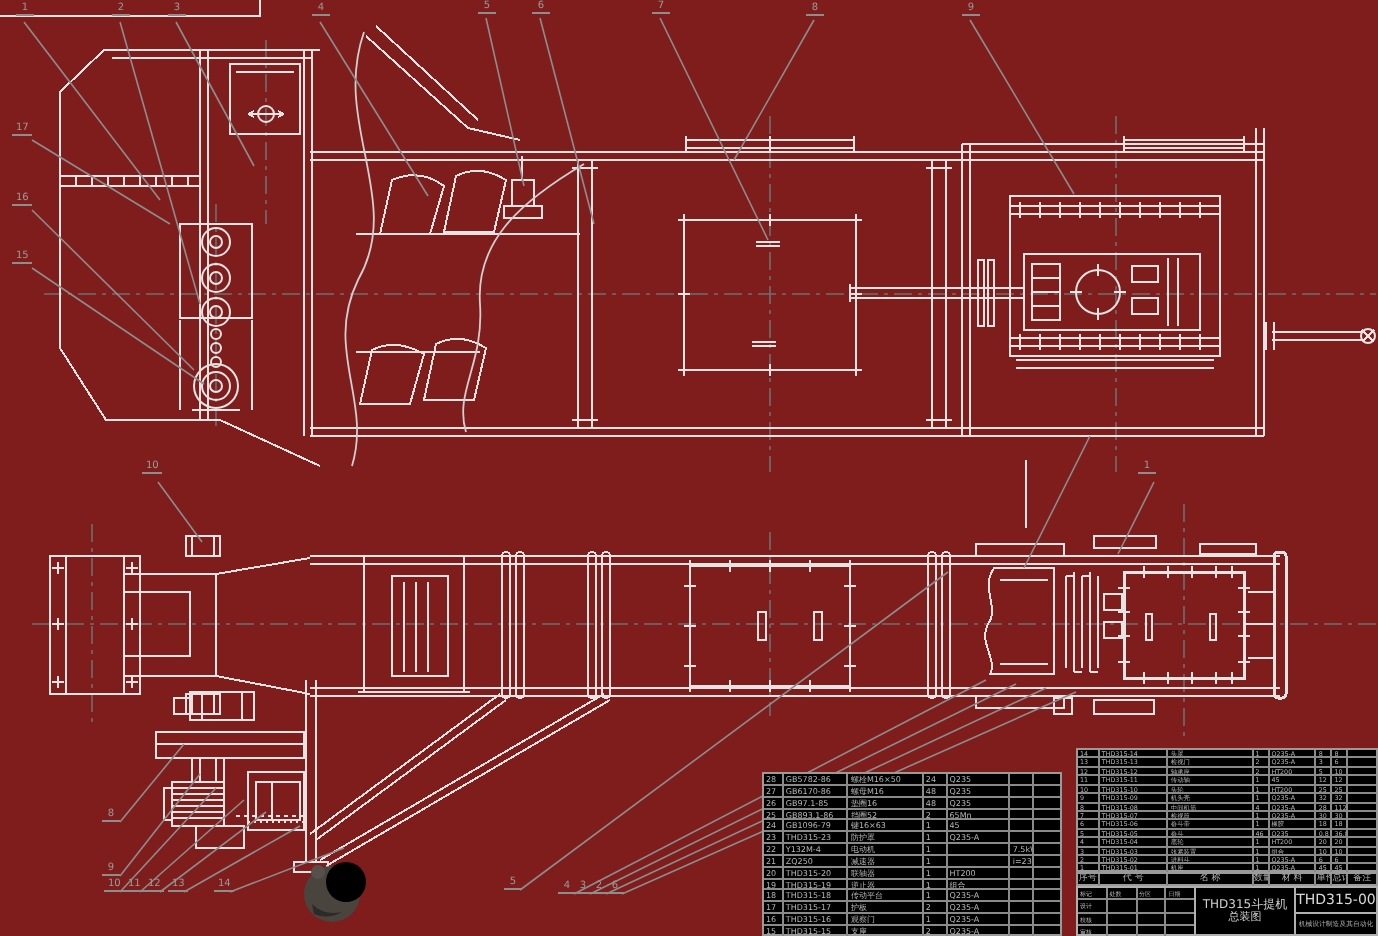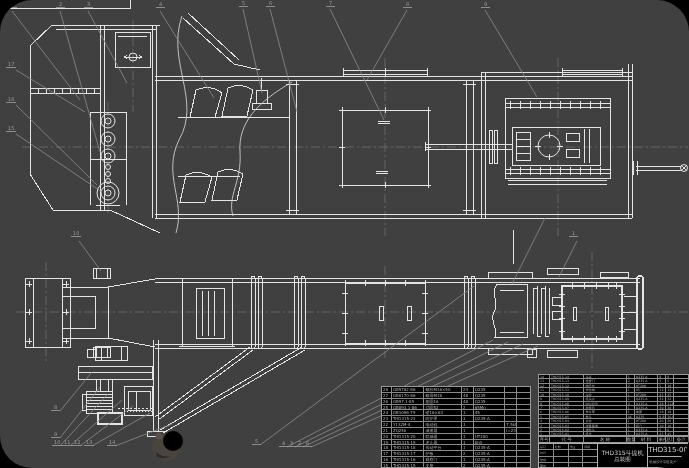--- a/index.html
+++ b/index.html
@@ -1,17 +1,17 @@
 <!DOCTYPE html>
 <html><head>
 <meta charset="utf-8">
 <style>
   html,body{margin:0;padding:0;background:#000;}
-  #screen{position:relative;width:689px;height:468px;background:#404040;overflow:hidden;
-          font-family:"DejaVu Sans",sans-serif;border-radius:32px;}
+  #screen{position:relative;width:689px;height:468px;background:#7f1d1d;overflow:hidden;
+          font-family:"DejaVu Sans",sans-serif;}
   #cad{position:absolute;left:0;top:0;}
   
   .callout{position:absolute;color:#9a9a9a;font-size:5px;line-height:5px;
            border-bottom:1px solid #8d8d8d;padding:0 2px;min-width:5px;text-align:center;}
   
   .bom{position:absolute;border:1px solid #9a9a9a;box-sizing:border-box;background:#000;}
   .bom-row{display:flex;box-sizing:border-box;border-bottom:1px solid #8a8a8a;}
   .bom-row:last-child{border-bottom:none;}
   .bom-cell{box-sizing:border-box;border-right:1px solid #8a8a8a;color:#b5b5b5;
             overflow:hidden;white-space:nowrap;padding-left:1px;}

